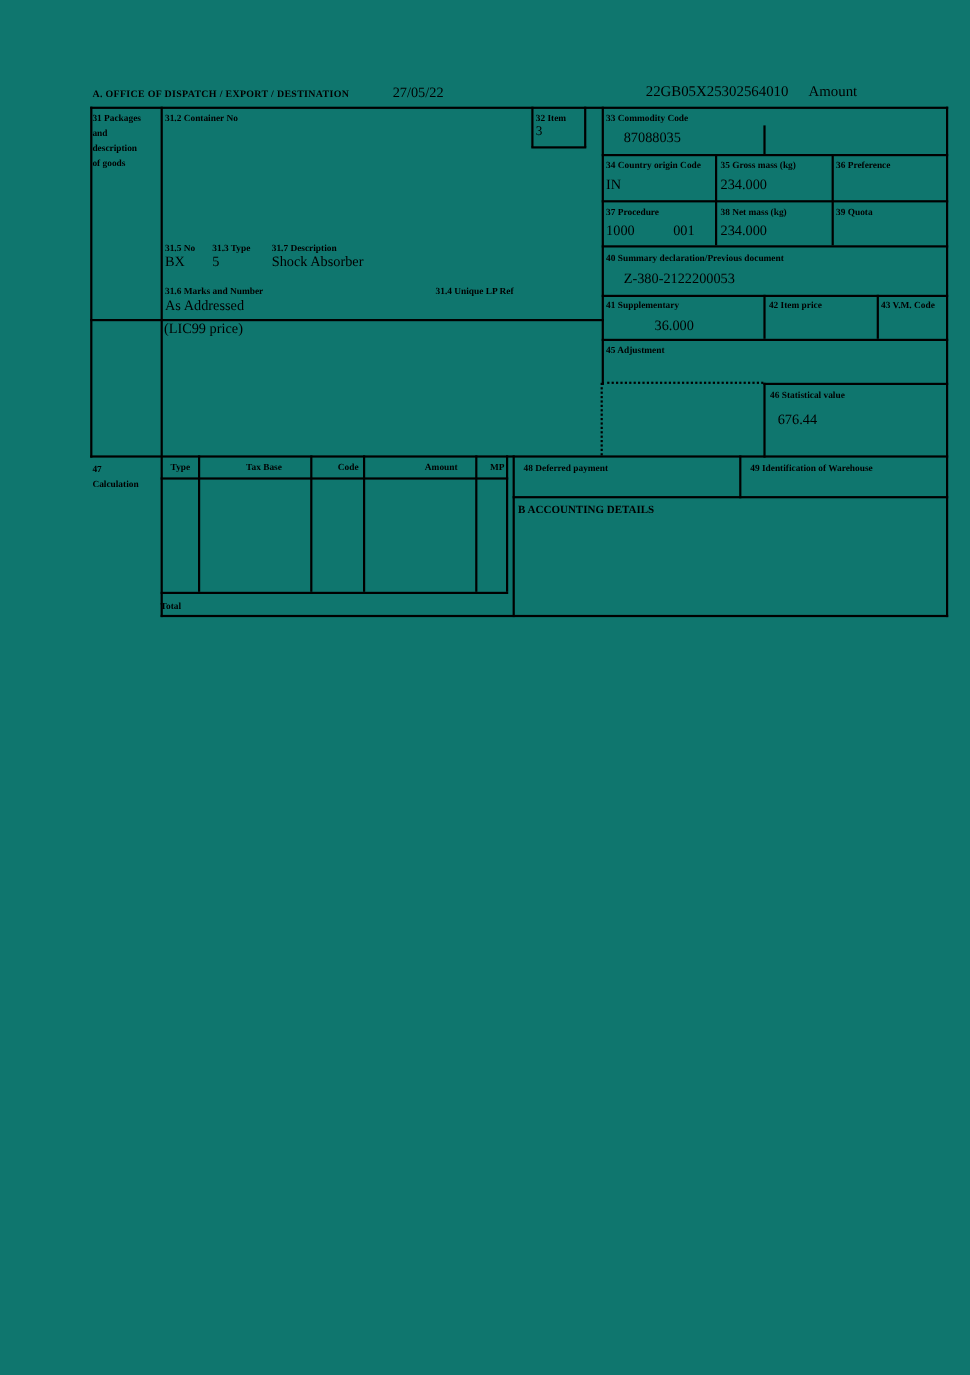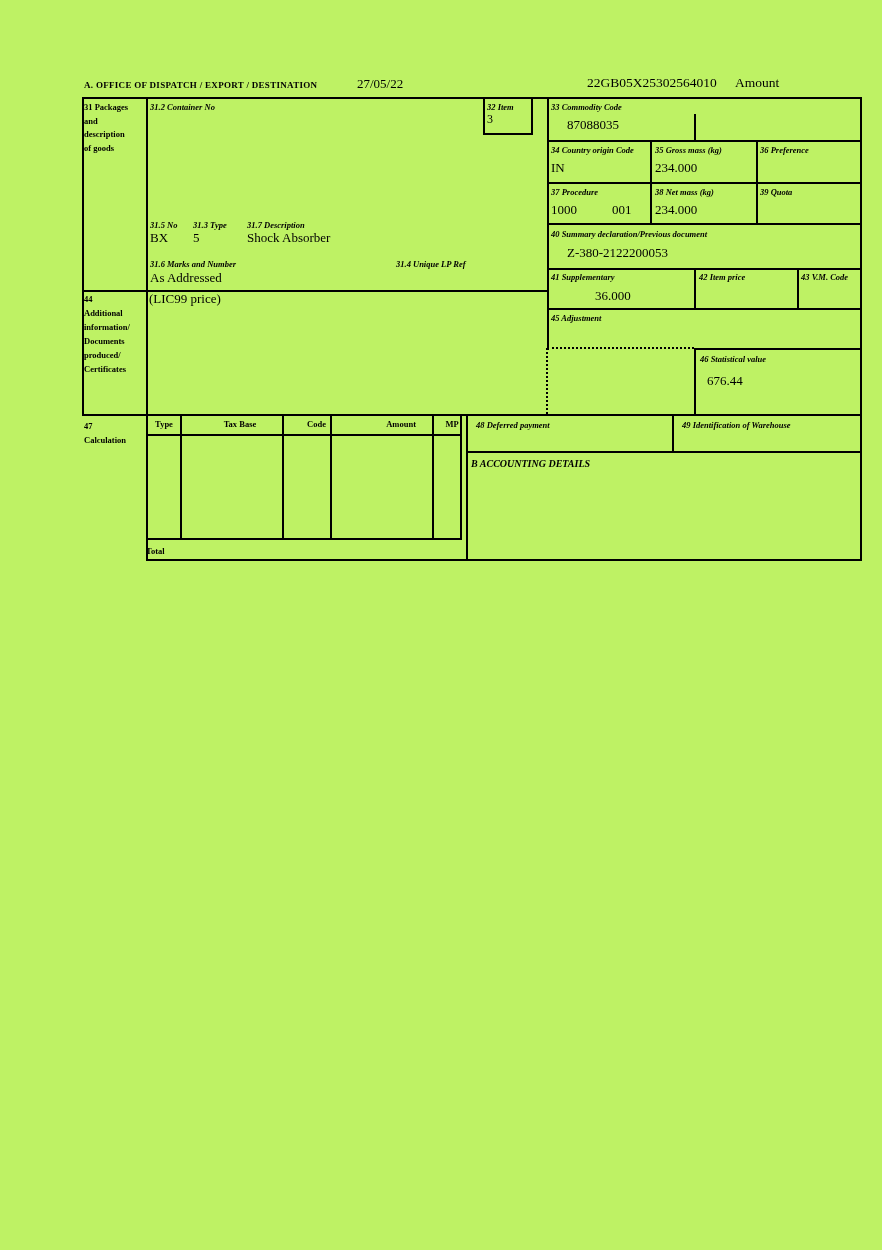--- a/index.html
+++ b/index.html
@@ -1,21 +1,21 @@
 <!DOCTYPE html>
 <html><head>
 <meta charset="utf-8">
 <style>
   html,body{margin:0;padding:0;background:#fff;}
-  #page{position:relative;width:882px;height:1250px;background:#bef264;
+  #page{position:relative;width:882px;height:1250px;background:#0f766e;
         font-family:"Liberation Serif","DejaVu Serif",serif;color:#000;overflow:hidden;}
   .ln{position:absolute;background:#000;display:block;}
   .dot-h{position:absolute;border-top:2px dotted #000;background:none;}
   .dot-v{position:absolute;border-left:2px dotted #000;background:none;}
-  .lbl{position:absolute;font-size:8.5px;font-weight:bold;line-height:10px;white-space:nowrap;font-style:italic;}
+  .lbl{position:absolute;font-size:8.5px;font-weight:bold;line-height:10px;white-space:nowrap;}
   .lines{position:absolute;font-size:8.5px;font-weight:bold;line-height:13.5px;white-space:pre-line;}
   .val{position:absolute;font-size:13px;line-height:14px;white-space:nowrap;}
   .hdr{position:absolute;font-size:9px;font-weight:bold;letter-spacing:.3px;white-space:nowrap;}
   .big{font-size:13.5px;}
   .cell{position:absolute;font-size:8.5px;font-weight:bold;}
 </style>
 </head>
 <body>
 
 <div id="page">
@@ -66,26 +66,20 @@
   <i class="ln" style="left:146px;top:538px;width:316px;height:2px;"></i>
 
   <i class="ln" style="left:466px;top:414px;width:2px;height:147px;"></i>
   <i class="ln" style="left:672px;top:414px;width:2px;height:39px;"></i>
   <i class="ln" style="left:466px;top:451px;width:396px;height:2px;"></i>
 
   <div class="lines" style="left:84px;top:101px;width:60px;">31 Packages
 and
 description
 of goods</div>
-  <div class="lines" style="left:84px;top:292px;width:60px;line-height:14px;">44
-Additional
-information/
-Documents
-produced/
-Certificates</div>
   <div class="lines" style="left:84px;top:419px;width:60px;line-height:14px;">47
 Calculation</div>
 
   <div class="lbl" style="left:150px;top:102px;">31.2 Container No</div>
   <div class="lbl" style="left:487px;top:102px;">32 Item</div>
   <div class="val" style="left:487px;top:112px;font-size:12px;">3</div>
 
   <div class="lbl" style="left:150px;top:220px;">31.5 No</div>
   <div class="lbl" style="left:193px;top:220px;">31.3 Type</div>
   <div class="lbl" style="left:247px;top:220px;">31.7 Description</div>

